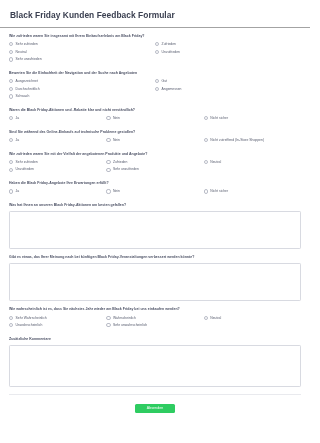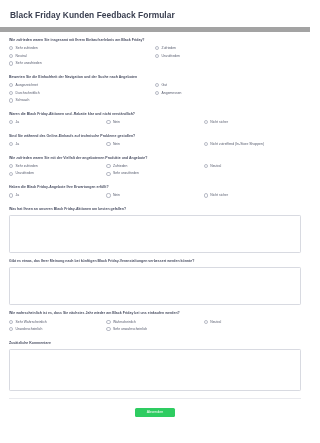--- a/index.html
+++ b/index.html
@@ -14,21 +14,21 @@
     font-family: "Liberation Sans", sans-serif;
     color: #3d4255;
     overflow: hidden;
   }
   .form-root {
     width: 310px;
     background: #ffffff;
   }
   .form-header {
     padding: 10px 10px 7px 10px;
-    border-bottom: 5px solid #a3a3a3;
+    border-bottom: 1px solid #a3a3a3;
   }
   .form-title {
     font-size: 8.4px;
     font-weight: bold;
     color: #3b4051;
     letter-spacing: 0.05px;
     line-height: 1.2;
   }
   .form-body {
     padding: 6px 9px 0 9px;

